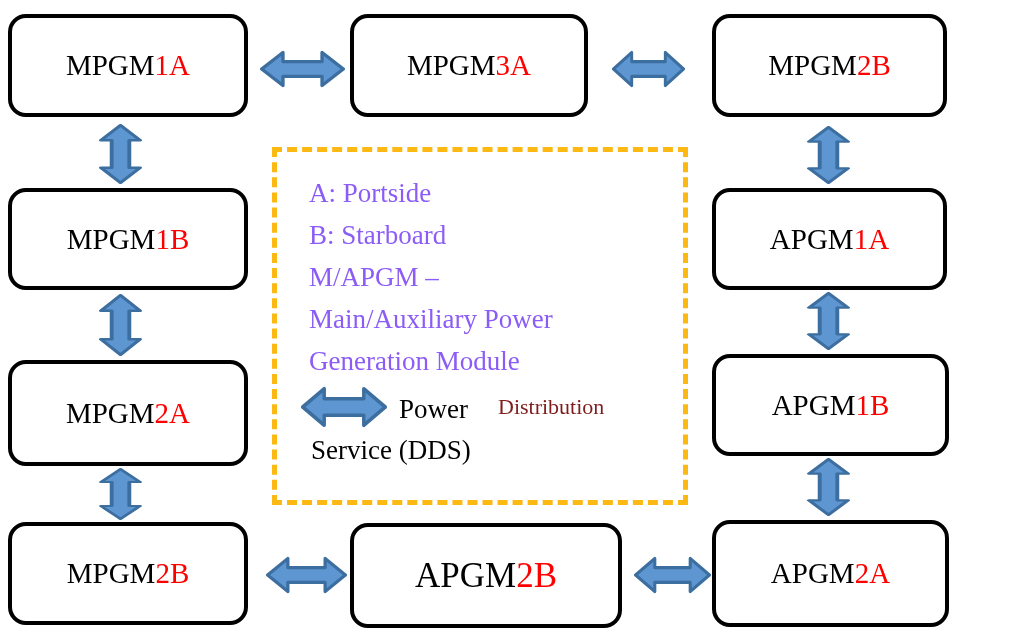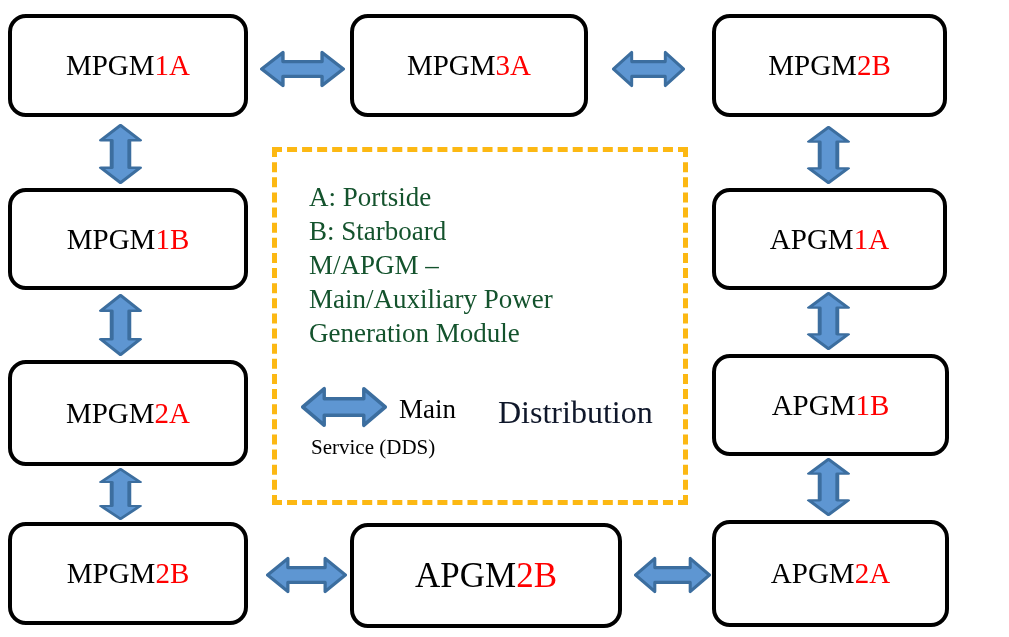--- a/index.html
+++ b/index.html
@@ -31,28 +31,28 @@
     stroke-width:4;
     stroke-linejoin:round;
   }
   .legend{
     position:absolute;
     left:272px;top:147px;width:416px;height:358px;
     box-sizing:border-box;
     border:5px dashed var(--legend-border,#FCB813);
   }
   .legend-lines{
-    position:absolute;left:32px;top:28px;
-    font-size:27px;line-height:34px;color:#14532d;
+    position:absolute;left:32px;top:20px;
+    font-size:27px;line-height:42px;color:#8b5cf6;
     white-space:pre;
   }
   .legend-arrow{left:24px;top:234px;width:86px;height:42px;position:absolute;}
   .dds-word1{position:absolute;left:122px;top:242px;font-size:27px;color:#000;}
-  .dds-word2{position:absolute;left:221px;top:242px;font-size:32px;color:#0f172a;}
-  .dds-line2{position:absolute;left:34px;top:283px;font-size:21px;color:#000;}
+  .dds-word2{position:absolute;left:221px;top:242px;font-size:22px;color:#7f1d1d;}
+  .dds-line2{position:absolute;left:34px;top:283px;font-size:27px;color:#000;}
 </style>
 </head>
 <body>
 
 <div class="stage">
 
   <div class="node" style="left:8px;top:14px;width:240px;height:103px;">
     <span>MPGM</span>
       <span class="suffix">1A</span>
   </div>
@@ -149,18 +149,18 @@
     <div class="legend-lines">A: Portside
 B: Starboard
 M/APGM –
 Main/Auxiliary Power
 Generation Module</div>
     <div class="arrow legend-arrow">
       <svg viewBox="0 0 100 46" preserveAspectRatio="none">
           <polygon points="2,23 27,3 27,14 73,14 73,3 98,23 73,43 73,32 27,32 27,43"></polygon>
         </svg>
     </div>
-    <span class="dds-word1">Main</span>
+    <span class="dds-word1">Power</span>
     <span class="dds-word2">Distribution</span>
     <span class="dds-line2">Service (DDS)</span>
   </div>
 
 </div>
 
 </body></html>

